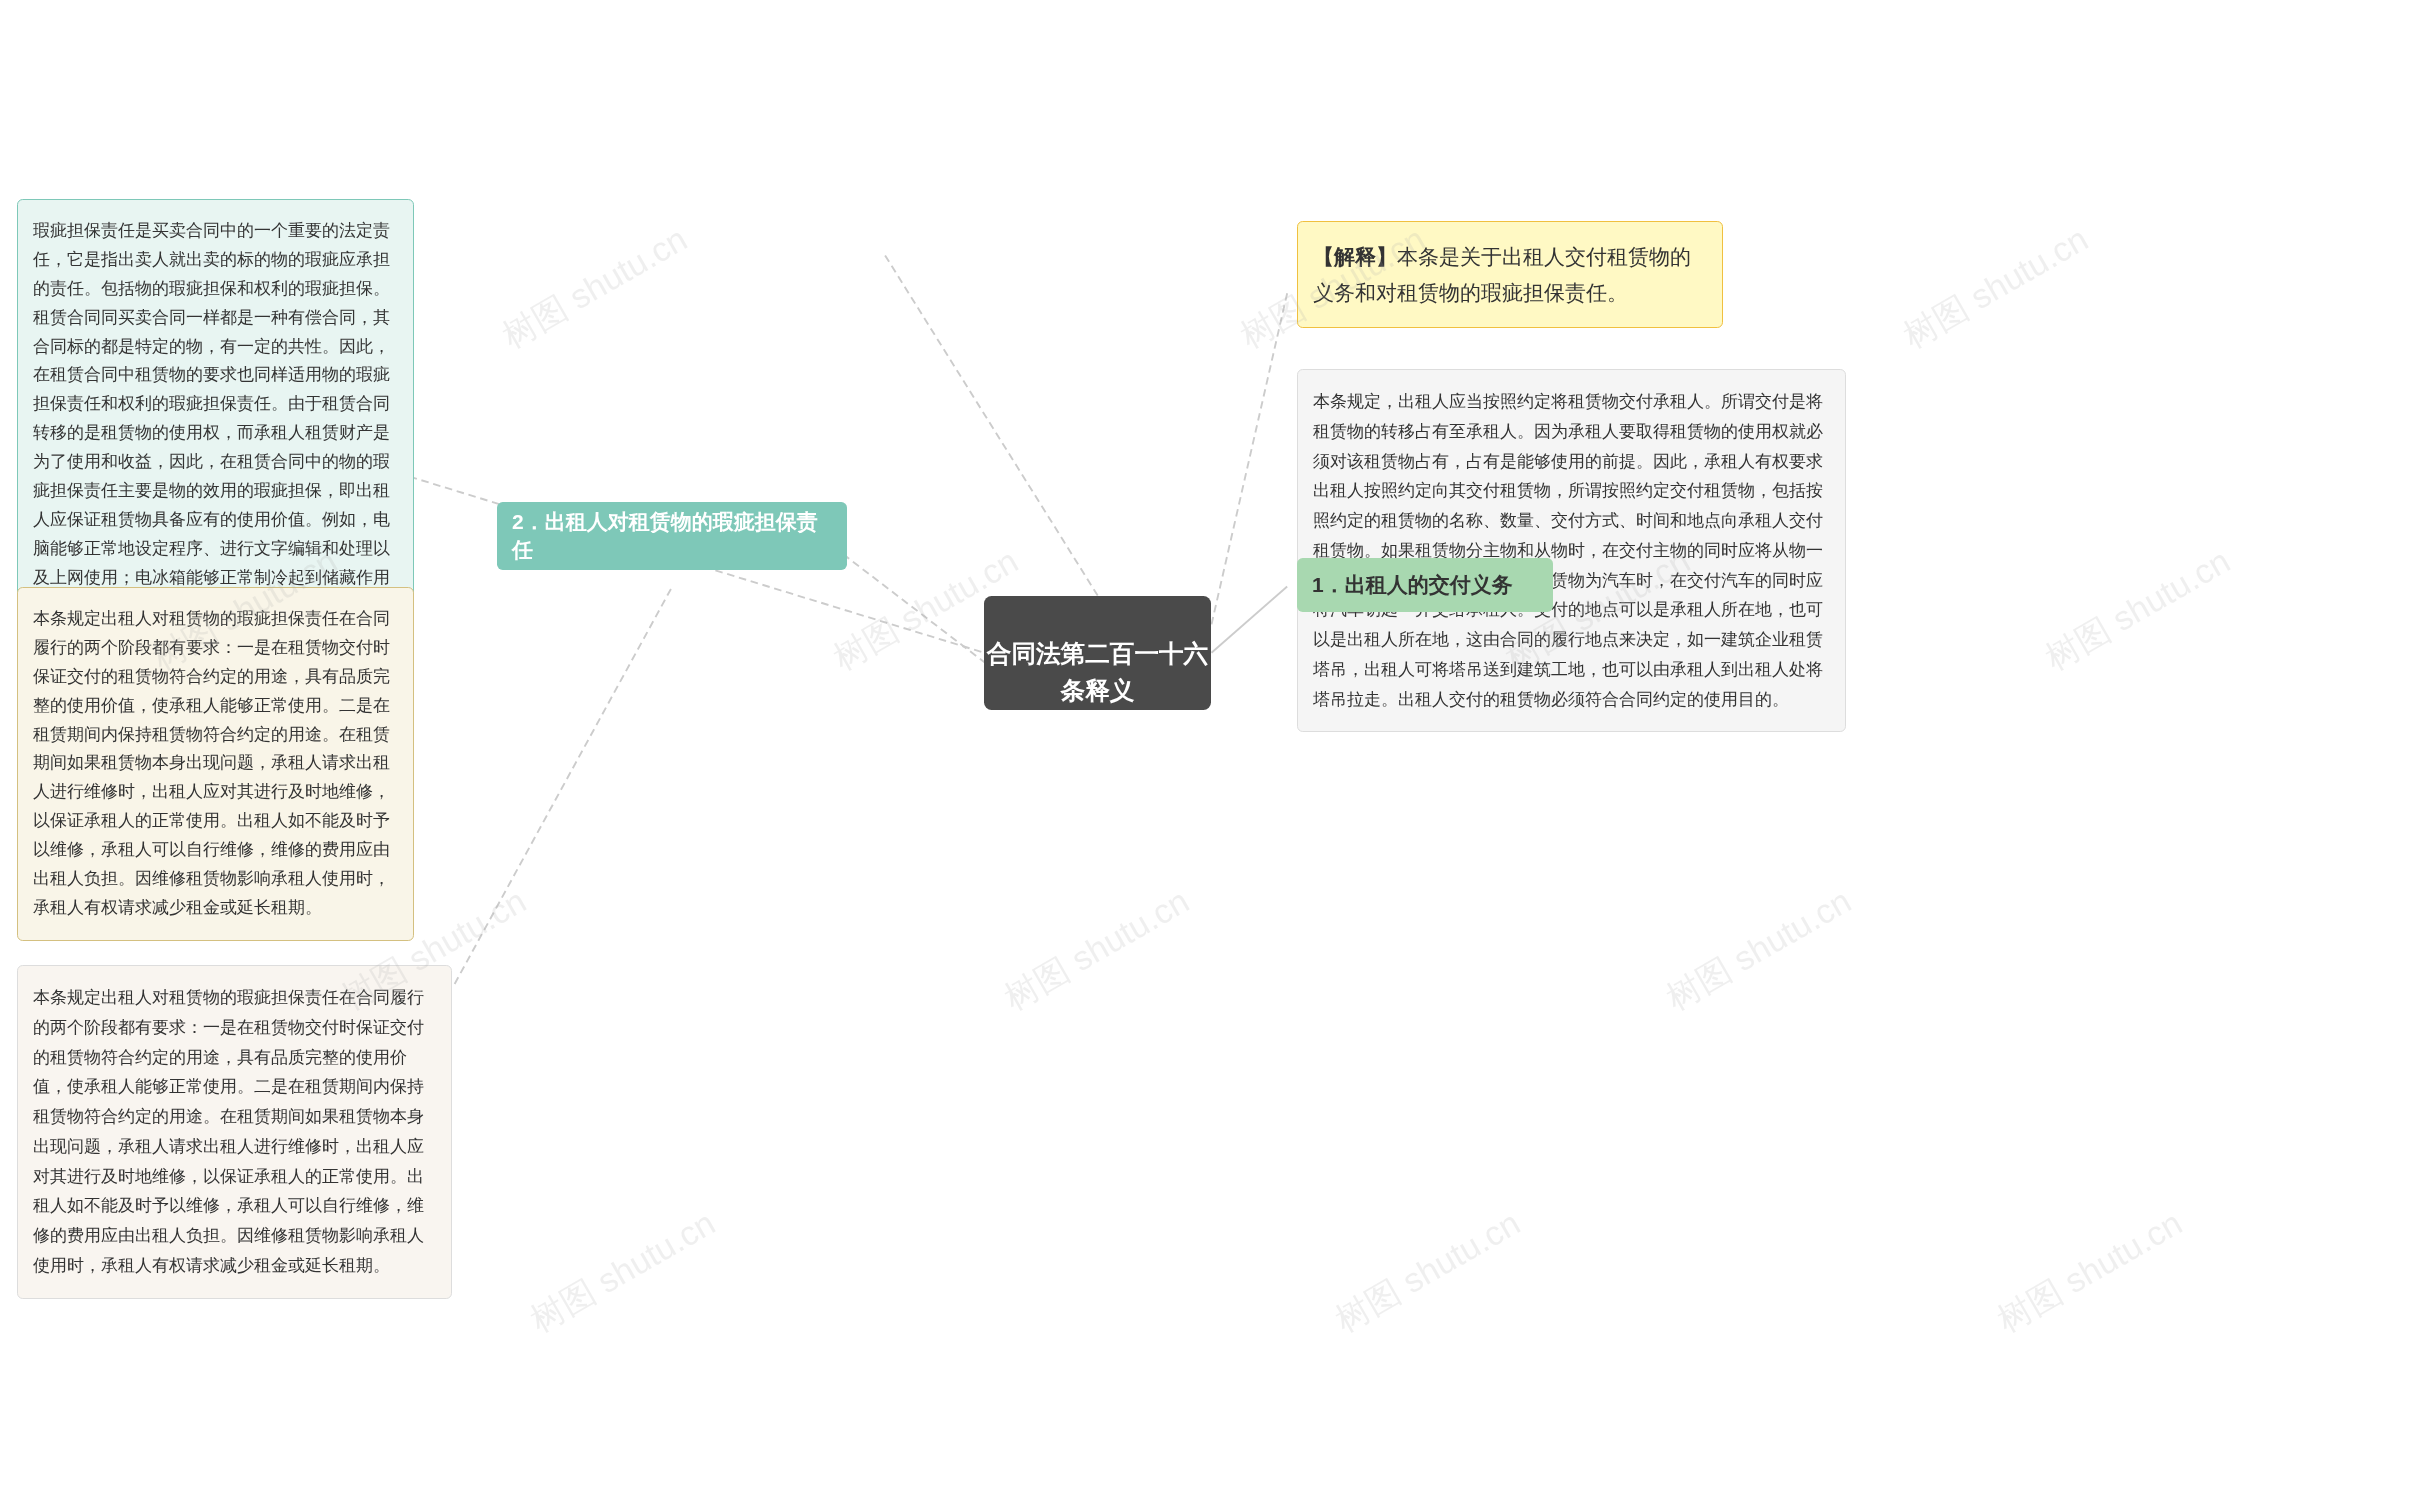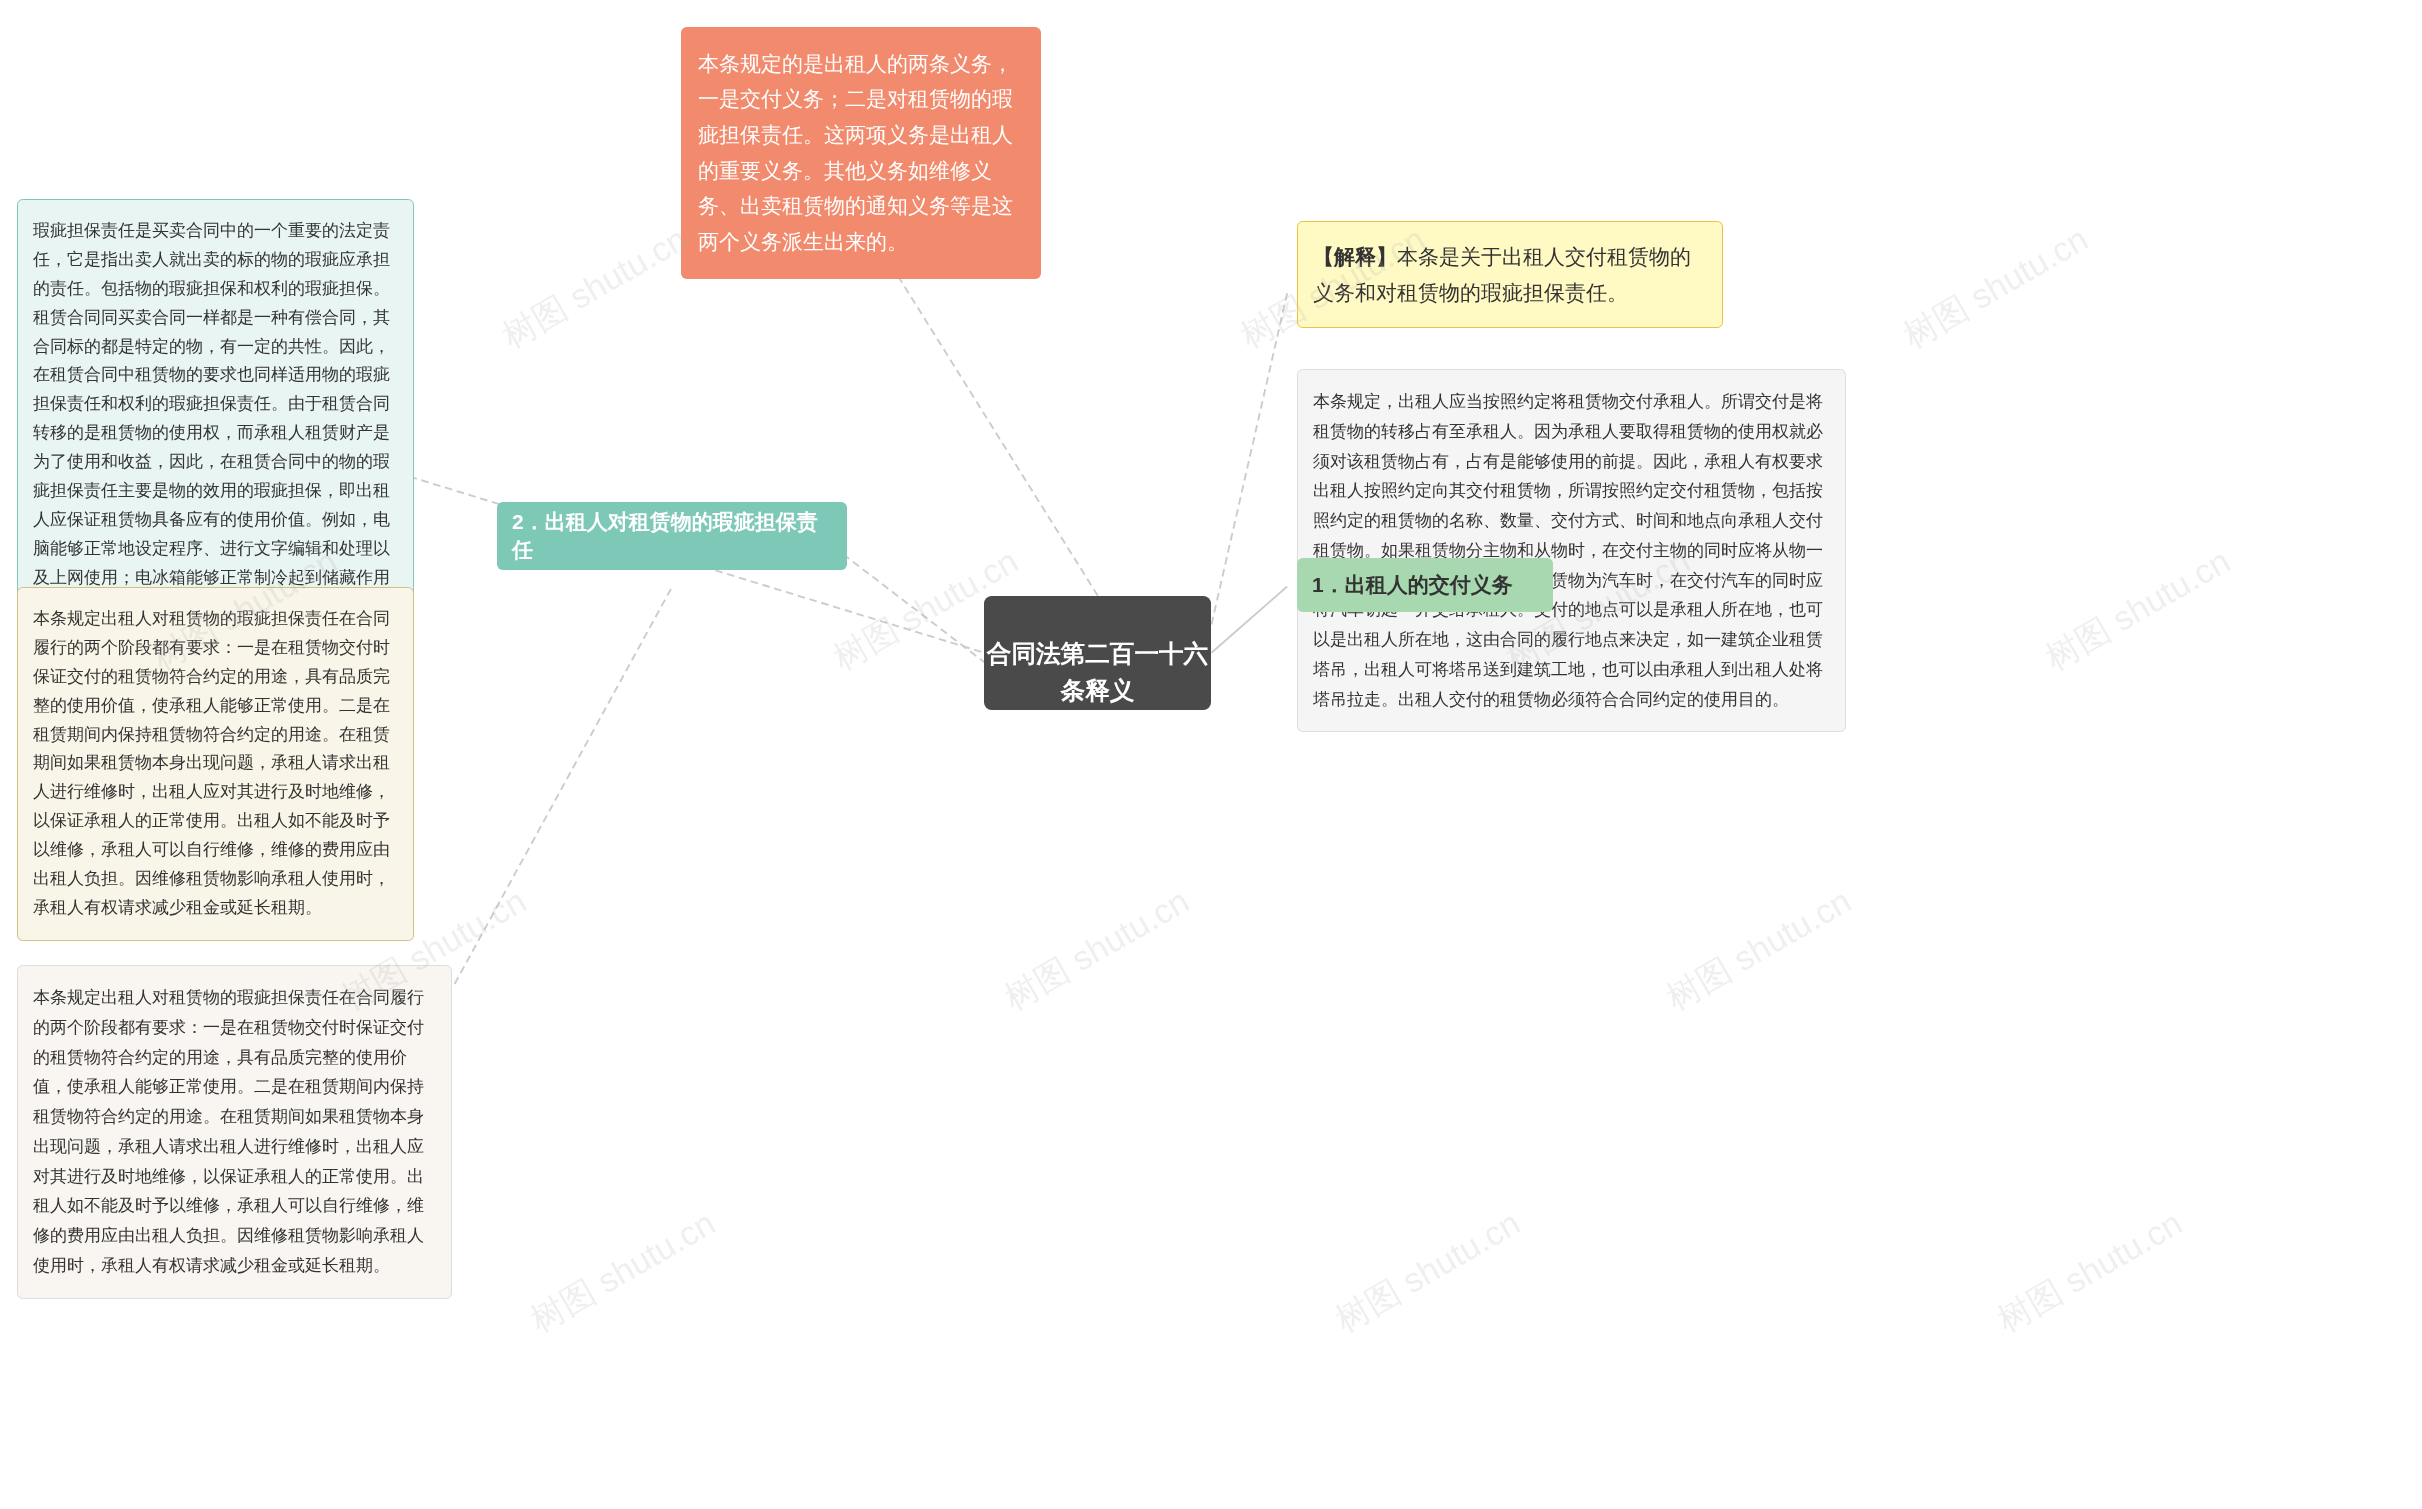--- a/index.html
+++ b/index.html
@@ -214,23 +214,20 @@
 
     <line x1="1360" y1="620" x2="1280" y2="690" stroke="#ccc" stroke-width="2"></line>
 
     <line x1="480" y1="1040" x2="710" y2="620" stroke="#ccc" stroke-width="2" stroke-dasharray="8,5"></line>
   </svg>
 
   <div class="center-node">
     <span>合同法第二百一十六条释义</span>
   </div>
 
-  <div class="box-top-center" style="left: 681px; top: 26.5px; width: 360px;">
-    <span>本条规定的是出租人的两条义务，一是交付义务；二是对租赁物的瑕疵担保责任。这两项义务是出租人的重要义务。其他义务如维修义务、出卖租赁物的通知义务等是这两个义务派生出来的。</span>
-  </div>
 
   <div class="box-left-top" style="left: 17px; top: 199px; width: 397px; max-height: 530px; overflow: hidden;">
     <span>瑕疵担保责任是买卖合同中的一个重要的法定责任，它是指出卖人就出卖的标的物的瑕疵应承担的责任。包括物的瑕疵担保和权利的瑕疵担保。租赁合同同买卖合同一样都是一种有偿合同，其合同标的都是特定的物，有一定的共性。因此，在租赁合同中租赁物的要求也同样适用物的瑕疵担保责任和权利的瑕疵担保责任。由于租赁合同转移的是租赁物的使用权，而承租人租赁财产是为了使用和收益，因此，在租赁合同中的物的瑕疵担保责任主要是物的效用的瑕疵担保，即出租人应保证租赁物具备应有的使用价值。例如，电脑能够正常地设定程序、进行文字编辑和处理以及上网使用；电冰箱能够正常制冷起到储藏作用等等。一般来讲，承租人订立合同时，知道租赁物有瑕疵的，出租人不负瑕疵担保责任，承租人无权要求出租人进行维修，减少租金或解除合同。但在特殊情况下，即使承租人知道租赁物有瑕疵，出租人也要负有瑕疵担保责任。即本法第二百三十六条的规定，租赁物危及承租人的安全或者健康的，即使承租人订立合同时明知该租赁物质量不合格，承租人仍然可以随时解除合同。</span>
   </div>
 
   <div class="box-bottom-left-label" style="left: 497px; top: 502px; width: 350px;">
     <span>2．出租人对租赁物的瑕疵担保责任</span>
   </div>
 
   <div class="box-left-bottom" style="left: 17px; top: 587px; width: 397px;">

